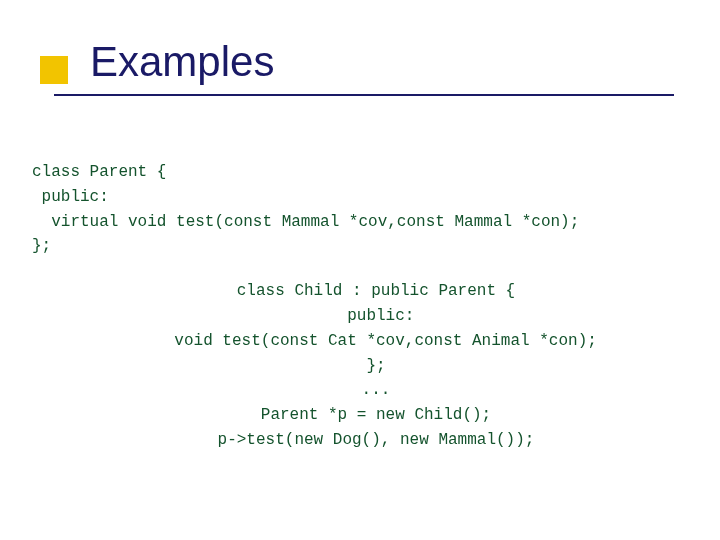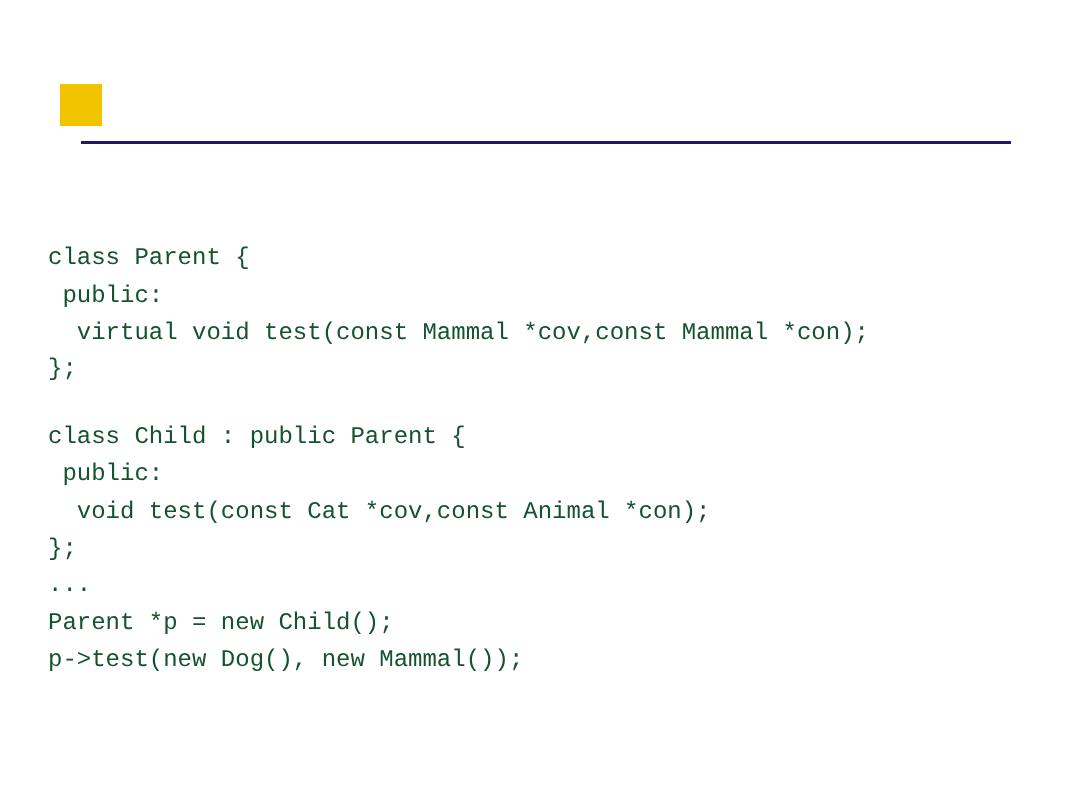--- a/index.html
+++ b/index.html
@@ -47,27 +47,29 @@
       font-size: 16px;
       color: #14532d;
       padding-left: 32px;
       padding-top: 40px;
       line-height: 1.55;
       white-space: pre;
     }
     .code-block .block2 {
       display: block;
       margin-top: 20px;
+      text-align: center;
     }
   </style>
 </head>
 <body>
 
 <div class="header">
   <div class="square"></div>
+  <div class="title">Examples</div>
   <div class="underline"></div>
 </div>
 
 <div class="code-block"><span>class Parent {
  public:
   virtual void test(const Mammal *cov,const Mammal *con);
 };</span><span class="block2">class Child : public Parent {
  public:
   void test(const Cat *cov,const Animal *con);
 };

